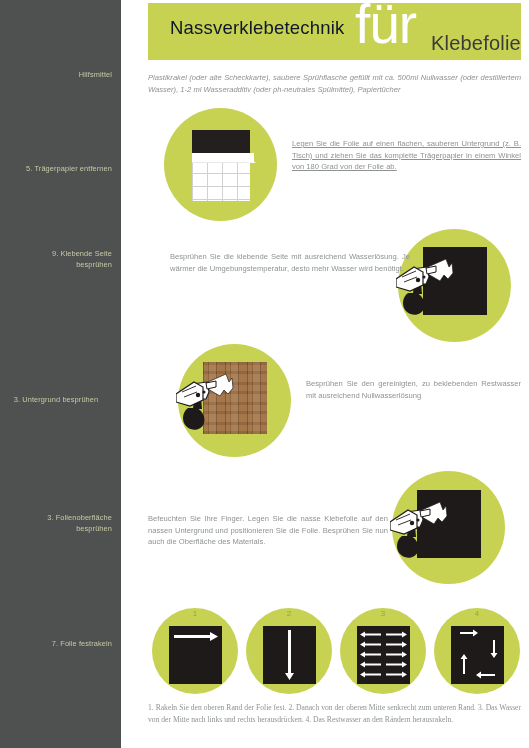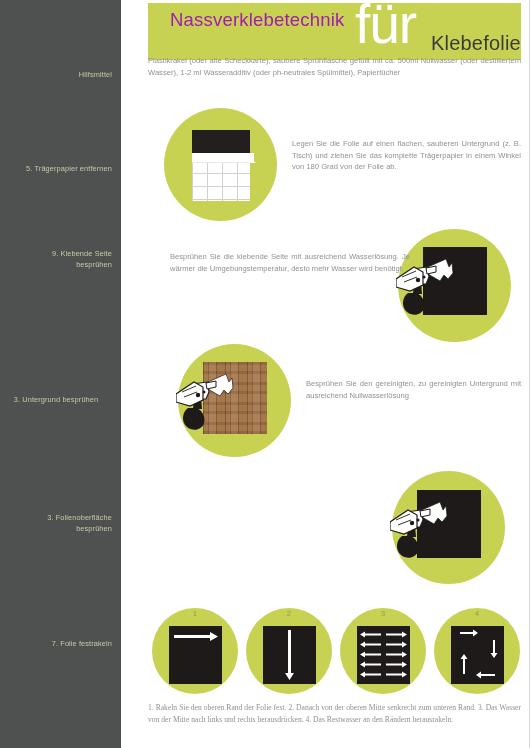--- a/index.html
+++ b/index.html
@@ -33,23 +33,23 @@
     letter-spacing:.1px;
     padding-left:28px;
   }
   
   #header{
     position:absolute;left:148px;top:3px;width:373px;height:57px;
     background:#c7d252;
     overflow:hidden;
   }
   #hdr-main{
-    position:absolute;left:22px;top:6px;
+    position:absolute;left:22px;top:14px;
     font-size:18.5px;
-    color:#a21caf;
+    color:#0f172a;
     letter-spacing:.2px;
     white-space:nowrap;
     font-weight:400;
   }
   #hdr-fuer{
     position:absolute;left:207px;top:-6px;
     font-size:55px;
     line-height:55px;
     color:#ffffff;
     letter-spacing:-1px;
@@ -123,35 +123,35 @@
 
     <div class="side-label" style="top:639px;">7. Folie festrakeln</div>
   </div>
 
   <div id="header">
     <div id="hdr-main">Nassverklebetechnik</div>
     <div id="hdr-fuer">für</div>
     <div id="hdr-sub">Klebefolien</div>
   </div>
 
-  <div class="body-text" style="left:148px;top:55px;width:373px;">Plastikrakel (oder alte Scheckkarte), saubere Sprühflasche gefüllt mit ca. 500ml Nullwasser (oder destilliertem Wasser), 1-2 ml Wasseradditiv (oder ph-neutrales Spülmittel), Papiertücher</div>
+  <div class="body-text" style="left:148px;top:72px;width:373px;font-style:italic;">Plastikrakel (oder alte Scheckkarte), saubere Sprühflasche gefüllt mit ca. 500ml Nullwasser (oder destilliertem Wasser), 1-2 ml Wasseradditiv (oder ph-neutrales Spülmittel), Papiertücher</div>
 
   <div class="circle" style="left:164px;top:108px;width:113px;height:113px;"></div>
 
   <div class="chip" style="left:189px;top:130px;width:66px;height:71px;">
     <div class="liner-grid" style="left:3px;top:24px;width:58px;height:47px;"></div>
     <div class="liner" style="left:3px;top:23px;width:62px;height:9px;
          box-shadow:0 1px 0 #e7e9e8;"></div>
     <div class="film-dark" style="left:3px;top:0px;width:58px;height:23px;"></div>
     <svg style="position:absolute;left:55px;top:23px;" width="12" height="12" viewBox="0 0 12 12">
       <path d="M0 0 L12 10 L0 9 Z" fill="#ffffff"></path>
     </svg>
   </div>
 
-  <div class="body-text" style="left:292px;top:138px;width:229px;">Legen Sie die Folie auf einen flachen, sauberen Untergrund (z. B. Tisch) und ziehen Sie das komplette Trägerpapier in einem Winkel von 180 Grad von der Folie ab.</div>
+  <div class="body-text" style="left:292px;top:138px;width:229px;text-decoration:underline;">Legen Sie die Folie auf einen flachen, sauberen Untergrund (z. B. Tisch) und ziehen Sie das komplette Trägerpapier in einem Winkel von 180 Grad von der Folie ab.</div>
 
   <div class="circle" style="left:398px;top:229px;width:113px;height:113px;"></div>
 
   <div class="chip" style="left:396px;top:247px;width:112px;height:80px;">
     <div class="sq-dark" style="left:27px;top:0px;width:64px;height:68px;"></div>
 
     <svg style="position:absolute;left:0px;top:6px;" width="60" height="70" viewBox="0 0 60 70">
 
       <g fill="#ffffff" stroke="#1d1a19" stroke-width="0.7">
         <path d="M25 17 L50 6 L53 14 L56 10 L57 20 L52 26 L48 22 L44 28 Z"></path>
@@ -186,21 +186,21 @@
       <path d="M16 16 L31 14 L33 24 L30 31 L18 31 Z" fill="#ffffff" stroke="#1d1a19" stroke-width="1.1"></path>
       <path d="M30 15 L40 13 L40 19 L31 21 Z" fill="#ffffff" stroke="#1d1a19" stroke-width="1"></path>
       <path d="M0 26 L18 14 L27 19 L27 32 L14 38 L0 34 Z" fill="#ffffff" stroke="#1d1a19" stroke-width="1.2"></path>
       <path d="M6 24 L20 18" stroke="#1d1a19" stroke-width="0.9" fill="none"></path>
       <path d="M8 29 L21 24" stroke="#1d1a19" stroke-width="0.9" fill="none"></path>
       <circle cx="22" cy="27" r="2.2" fill="#1d1a19"></circle>
       <circle cx="28" cy="24" r="1.5" fill="#1d1a19"></circle>
     </svg>
   </div>
 
-  <div class="body-text" style="left:306px;top:378px;width:215px;">Besprühen Sie den gereinigten, zu gereinigten Untergrund mit  ausreichend Nullwasserlösung</div>
+  <div class="body-text" style="left:306px;top:378px;width:215px;">Besprühen Sie den gereinigten, zu beklebenden Restwasser mit  ausreichend Nullwasserlösung</div>
 
   <div class="circle" style="left:392px;top:471px;width:113px;height:113px;"></div>
 
   <div class="chip" style="left:390px;top:490px;width:112px;height:80px;">
     <div class="sq-dark" style="left:27px;top:0px;width:64px;height:68px;"></div>
     <svg style="position:absolute;left:0px;top:6px;" width="60" height="70" viewBox="0 0 60 70">
       <g fill="#ffffff" stroke="#1d1a19" stroke-width="0.7">
         <path d="M25 17 L50 6 L53 14 L56 10 L57 20 L52 26 L48 22 L44 28 Z"></path>
       </g>
       <path d="M12 40 C6 44 5 54 11 59 C17 64 26 62 28 55 C30 48 25 42 21 40 Z" fill="#1d1a19"></path>
@@ -208,20 +208,21 @@
       <path d="M16 16 L31 14 L33 24 L30 31 L18 31 Z" fill="#ffffff" stroke="#1d1a19" stroke-width="1.1"></path>
       <path d="M30 15 L40 13 L40 19 L31 21 Z" fill="#ffffff" stroke="#1d1a19" stroke-width="1"></path>
       <path d="M0 26 L18 14 L27 19 L27 32 L14 38 L0 34 Z" fill="#ffffff" stroke="#1d1a19" stroke-width="1.2"></path>
       <path d="M6 24 L20 18" stroke="#1d1a19" stroke-width="0.9" fill="none"></path>
       <path d="M8 29 L21 24" stroke="#1d1a19" stroke-width="0.9" fill="none"></path>
       <circle cx="22" cy="27" r="2.2" fill="#1d1a19"></circle>
       <circle cx="28" cy="24" r="1.5" fill="#1d1a19"></circle>
     </svg>
   </div>
 
+  <div class="body-text" style="left:148px;top:513px;width:240px;">Befeuchten Sie Ihre Finger. Legen Sie die nasse Klebefolie auf den nassen Untergrund und positionieren Sie die Folie. Besprühen Sie nun auch die Oberfläche des Materials.</div>
 
   <div class="circle" style="left:152px;top:608px;width:86px;height:86px;"></div>
   <div class="arrow-num" style="left:185px;top:609px;">1</div>
   <div class="chip" style="left:169px;top:626px;width:53px;height:58px;">
     <div class="sq-dark" style="left:0;top:0;width:53px;height:58px;"></div>
     <svg style="position:absolute;left:4px;top:4px;" width="46" height="14" viewBox="0 0 46 14">
       <path d="M1 5 H37 V2 L45 6.5 L37 11 V8 H1 Z" fill="#ffffff"></path>
     </svg>
   </div>
 

